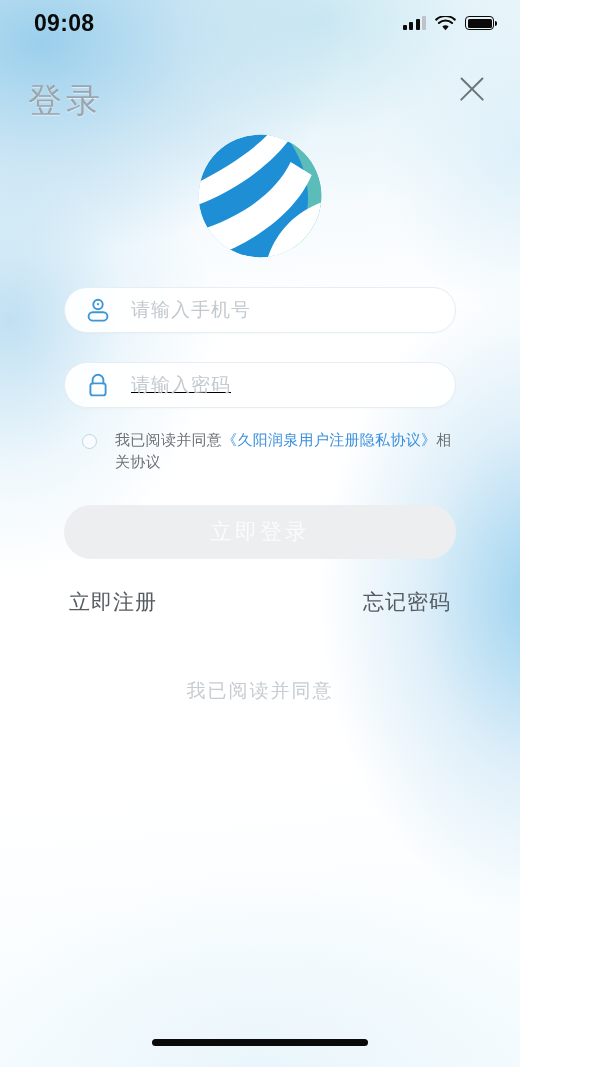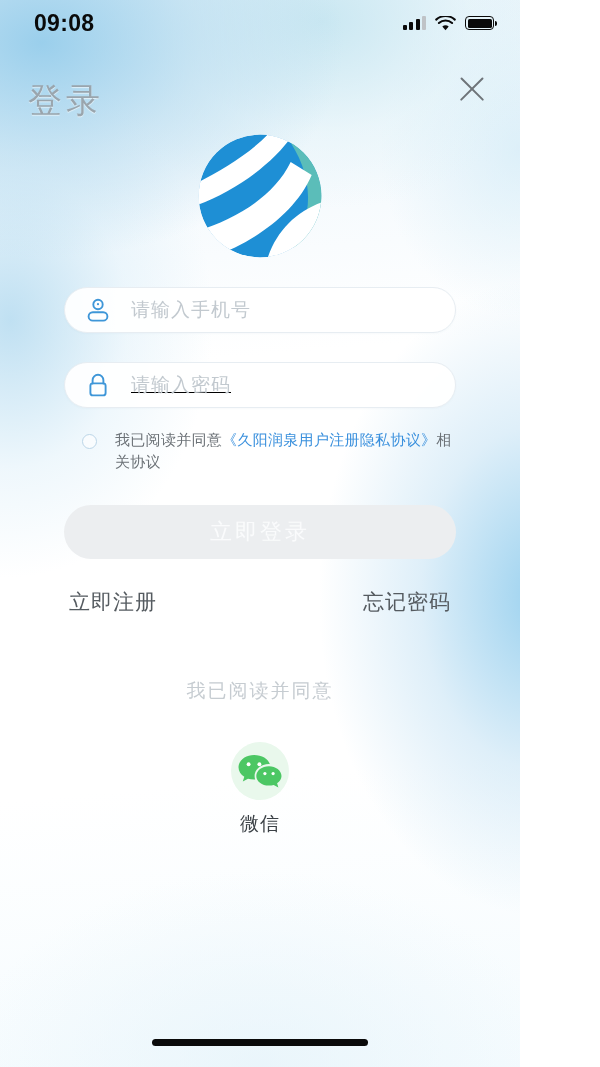--- a/index.html
+++ b/index.html
@@ -239,30 +239,17 @@
       <a>立即注册</a>
       <a>忘记密码</a>
     </div>
   </div>
 
   <div class="other-title">我已阅读并同意</div>
 
   <div class="socials">
 
 
-    <div class="social">
-      <span class="sicon wechat">
-        <svg width="46" height="40" viewBox="0 0 46 40">
-          <path d="M17 4 C8.2 4 1.5 9.6 1.5 16.3 C1.5 20.2 3.8 23.6 7.3 25.8 L5.8 30.5 L11 27.8 C12.8 28.3 14.8 28.6 17 28.6 C17.4 28.6 17.8 28.6 18.2 28.6 C17.8 27.4 17.6 26.2 17.6 24.9 C17.6 18.3 24 13.1 31.9 13.1 C32.2 13.1 32.5 13.1 32.8 13.2 C31.6 8.0 24.9 4 17 4 Z" fill="#4CC764"></path>
-          <circle cx="11.6" cy="13.2" r="1.95" fill="#ffffff"></circle>
-          <circle cx="22.4" cy="13.2" r="1.95" fill="#ffffff"></circle>
-          <path d="M44.5 24.9 C44.5 19.5 38.8 15.2 31.9 15.2 C25 15.2 19.3 19.5 19.3 24.9 C19.3 30.3 25 34.6 31.9 34.6 C33.6 34.6 35.2 34.3 36.7 33.9 L41.4 36.5 L40.1 32.2 C42.8 30.4 44.5 27.8 44.5 24.9 Z" fill="#4CC764"></path>
-          <circle cx="27.9" cy="22.6" r="1.6" fill="#ffffff"></circle>
-          <circle cx="36.1" cy="22.6" r="1.6" fill="#ffffff"></circle>
-        </svg>
-      </span>
-      <span class="slabel">微信</span>
-    </div>
 
   </div>
 
   <div class="home-bar"></div>
 </div>
 
 </body></html>

